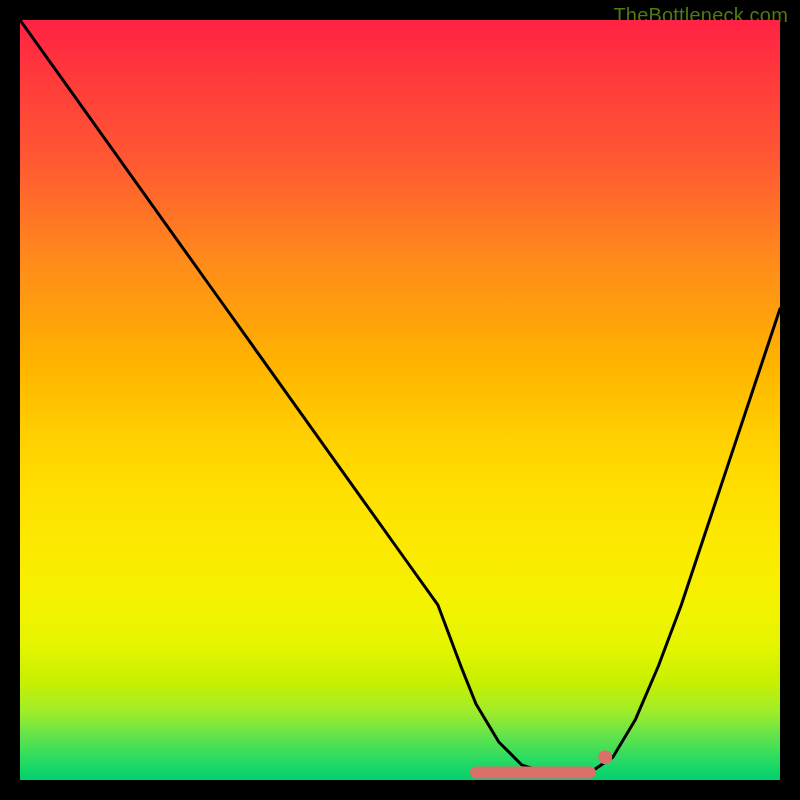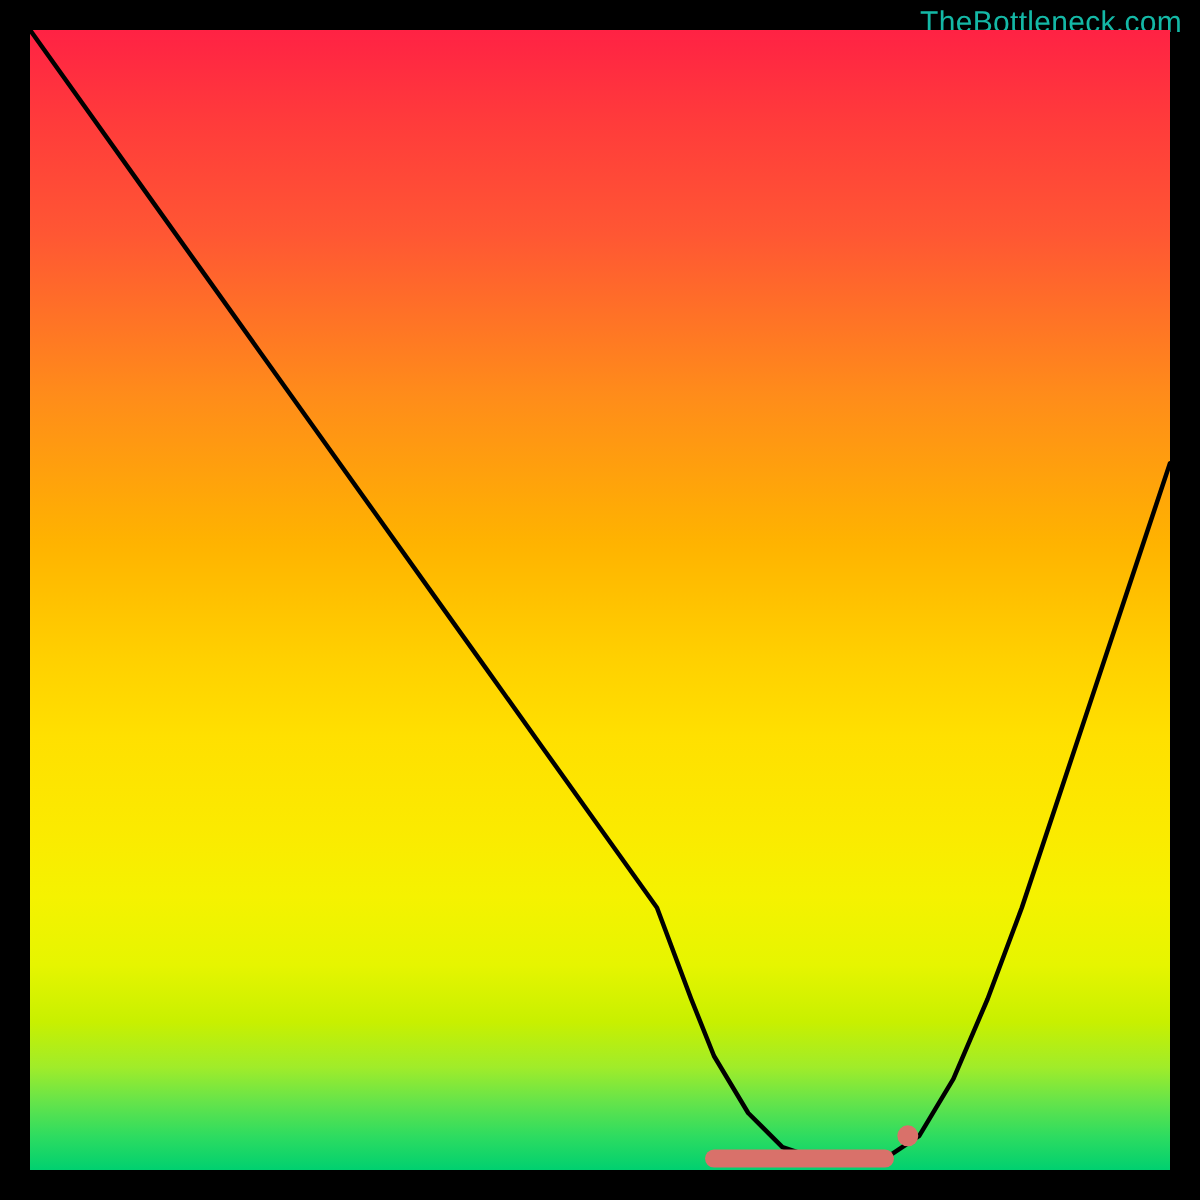--- a/index.html
+++ b/index.html
@@ -30,21 +30,21 @@
       #c8f000 87%,
       #a0ec2a 91%,
       #66e44a 94%,
       #2edc60 97%,
       #00d070 100%);
   }
   .watermark {
     position: absolute;
     top: 4px;
     right: 12px;
-    color: #14b8a6;
+    color: #4d7c0f;
     font-family: Arial, Helvetica, sans-serif;
     font-size: 20px;
     font-weight: 500;
     letter-spacing: 0.2px;
   }
   svg.curve-layer {
     position: absolute;
     left: 0;
     top: 0;
     width: 760px;

